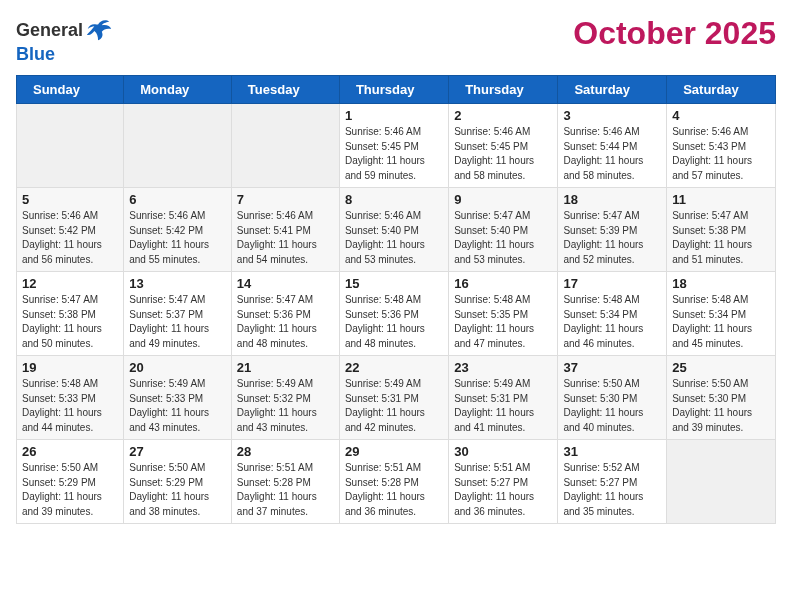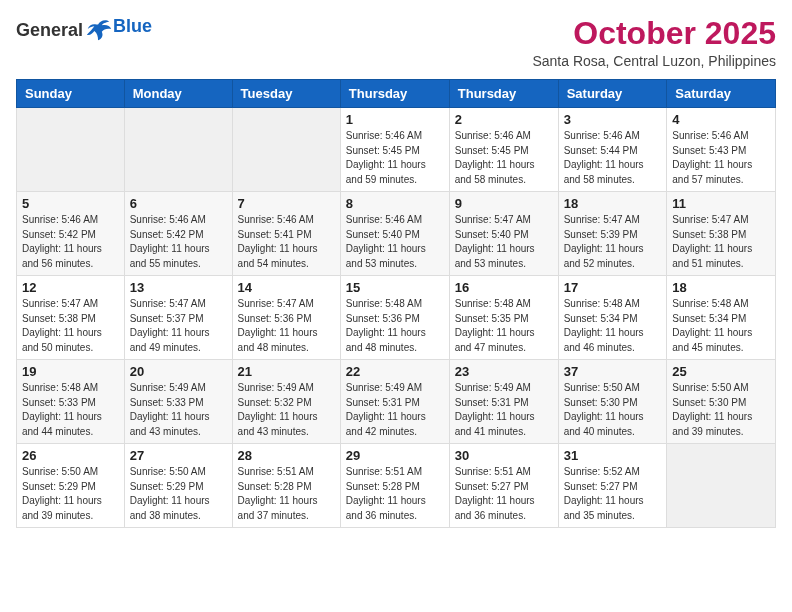--- a/index.html
+++ b/index.html
@@ -38,21 +38,21 @@
     .calendar {
       width: 100%;
       border-collapse: collapse;
       border: 1px solid #ccc;
     }
     .calendar th {
       background: #1565C0;
       color: #fff;
       font-size: 13px;
       font-weight: bold;
-      padding: 6px 8px;
+      padding: 6px 16px;
       text-align: left;
       border: 1px solid #1155a0;
     }
     .calendar td {
       vertical-align: top;
       border: 1px solid #ddd;
       padding: 4px 5px;
       width: 113px;
       min-height: 80px;
       background: #fff;
@@ -72,21 +72,21 @@
     .day-info {
       font-size: 10px;
       color: #333;
       line-height: 1.45;
     }
     .empty-cell {
       background: #f0f0f0 !important;
     }
     .logo-wrapper {
       display: flex;
-      flex-direction: row;
+      flex-direction: column;
       align-items: flex-start;
     }
     .logo-line1 {
       display: flex;
       align-items: center;
     }
   </style>
 </head>
 <body>
 
@@ -97,21 +97,20 @@
       <svg class="logo-icon" viewBox="0 0 30 28" xmlns="http://www.w3.org/2000/svg">
         <path d="M14 8 C16 4, 22 2, 26 5 C24 6, 20 6, 18 9 C22 8, 27 9, 28 13 C24 12, 20 13, 18 16 C20 20, 18 24, 14 25 C14 21, 13 17, 10 15 C8 18, 5 20, 2 19 C5 16, 8 13, 10 10 C8 10, 5 11, 3 13 C4 9, 8 7, 12 8 Z" fill="#1565C0"></path>
       </svg>
     </div>
     <div>
       <span style="font-size:18px;font-weight:bold;color:#1565C0;margin-left:0;">Blue</span>
     </div>
   </div>
   <div class="title-area">
     <div class="month-year">October 2025</div>
-    <div class="location">Santa Rosa, Central Luzon, Philippines</div>
   </div>
 </div>
 
 <table class="calendar">
   <thead>
     <tr>
     <th>Sunday</th>
         <th>Monday</th>
         <th>Tuesday</th>
         <th>Thursday</th>

